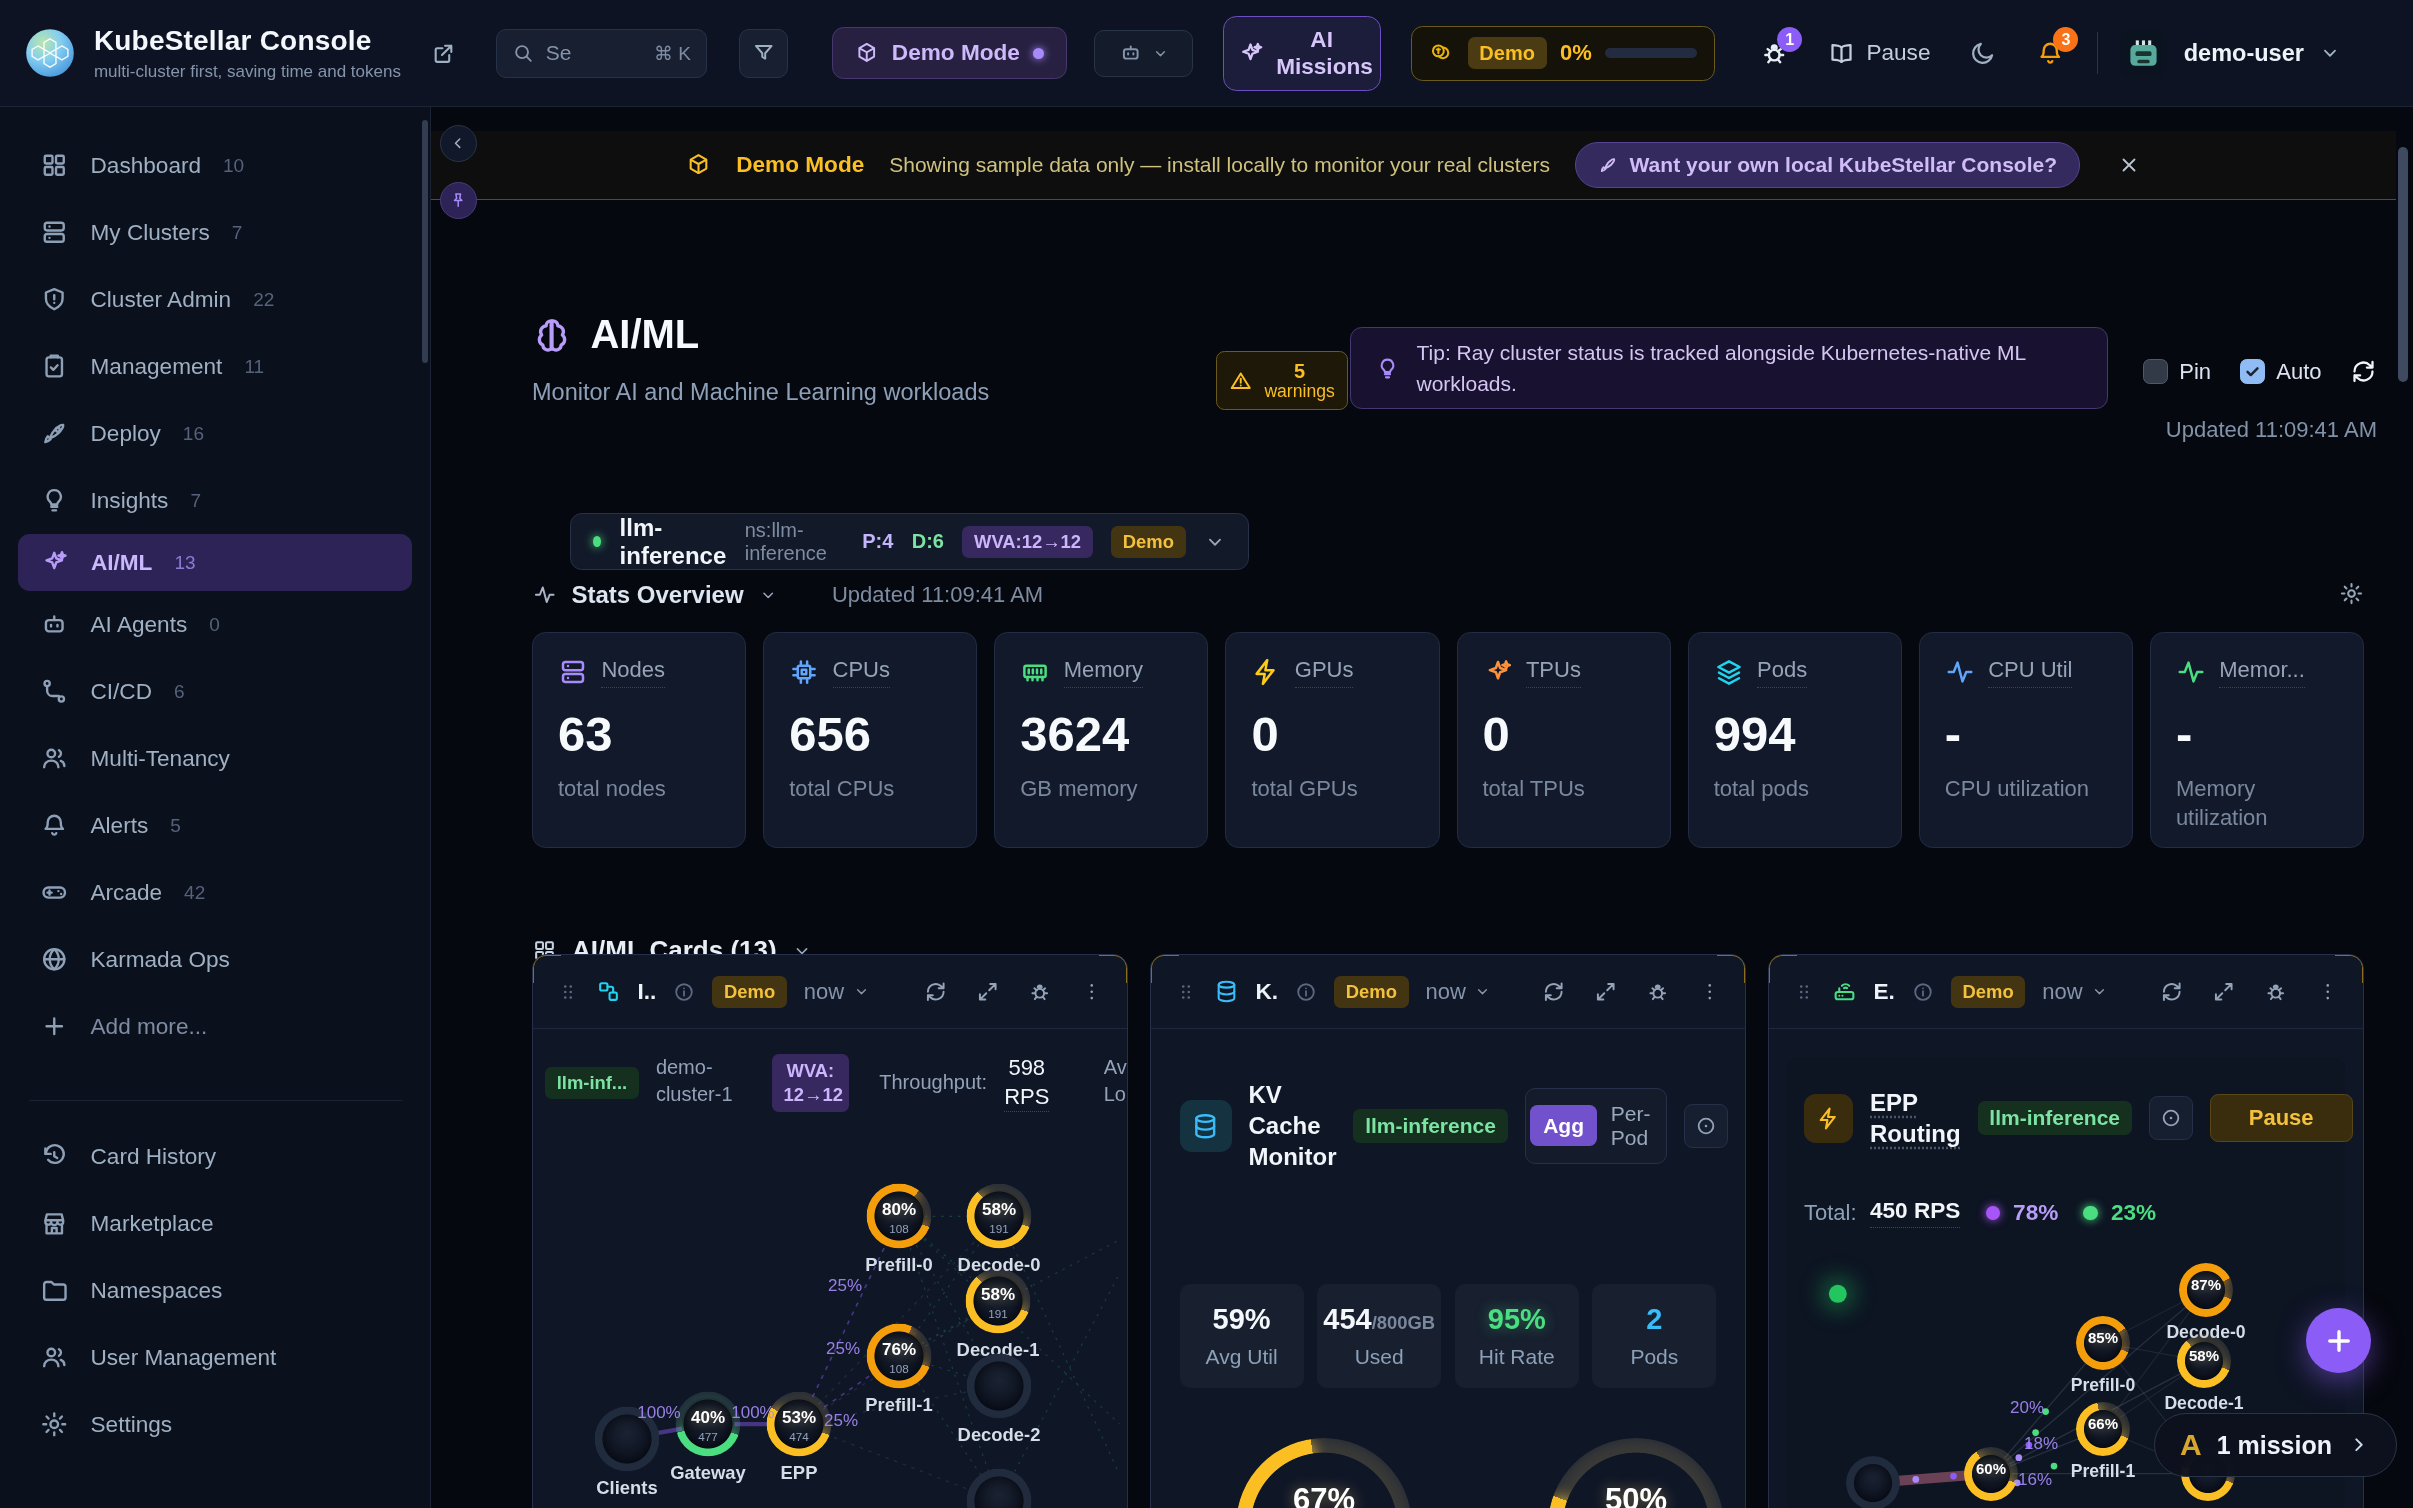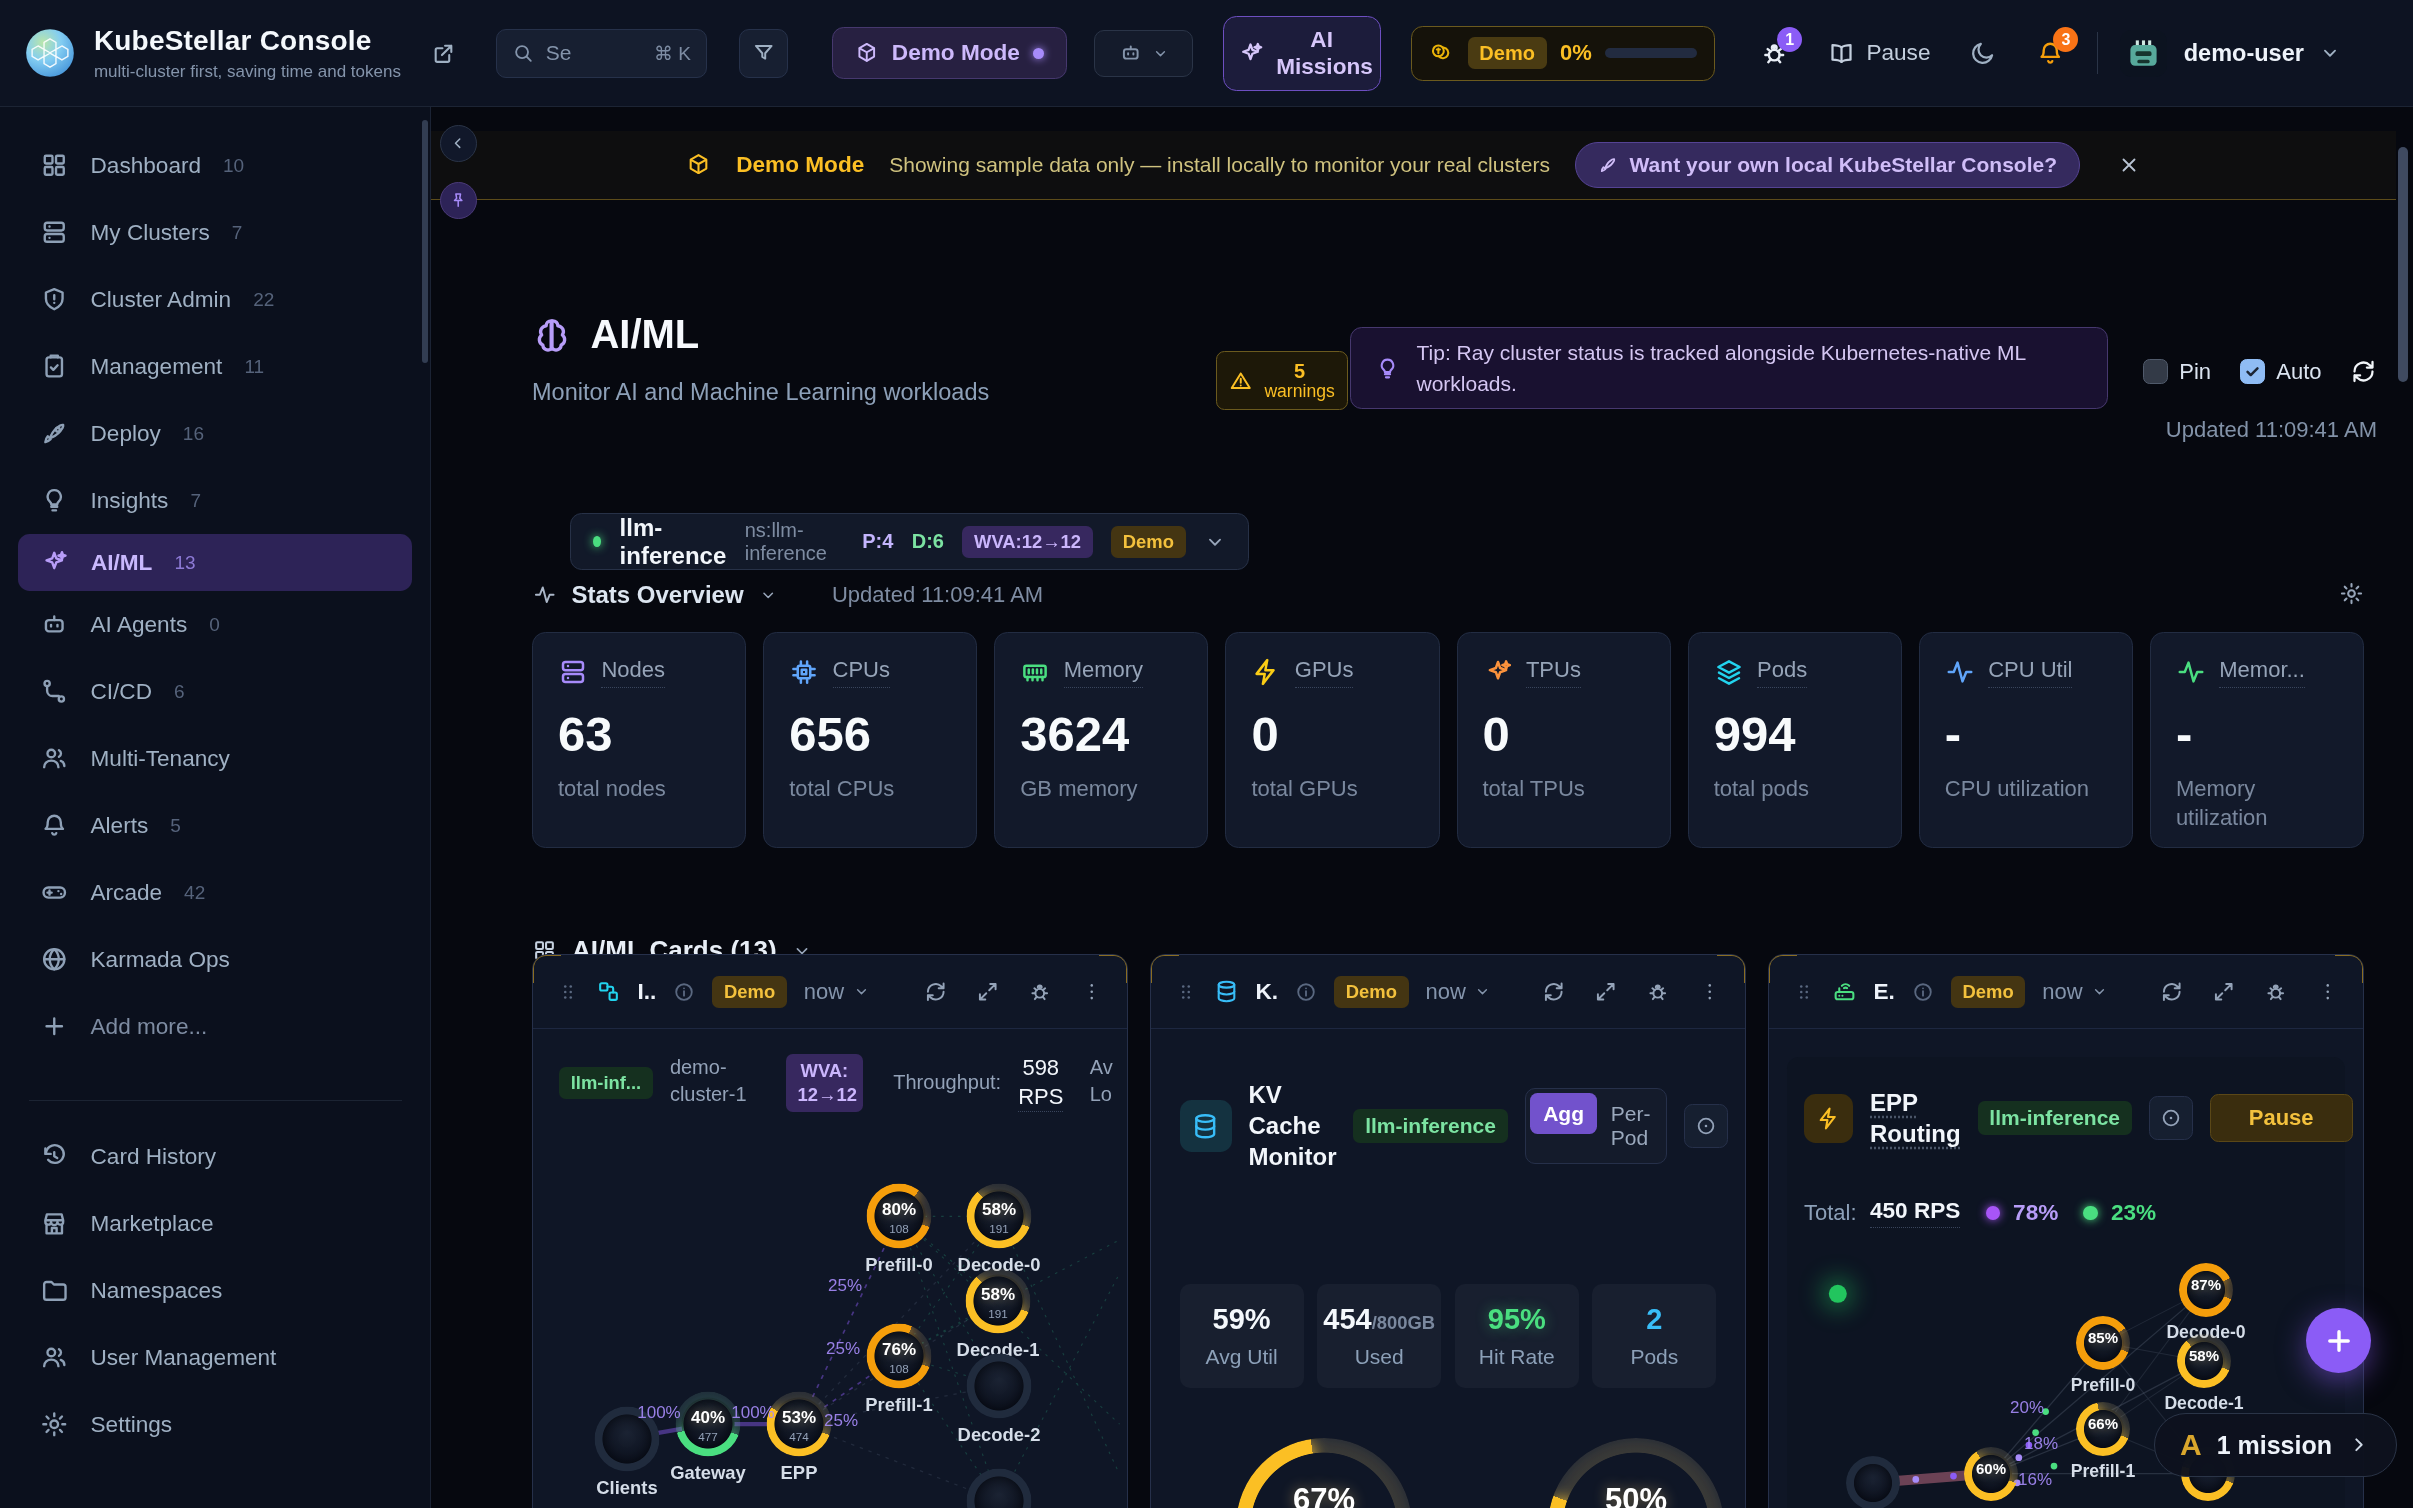--- a/index.html
+++ b/index.html
@@ -115,21 +115,21 @@
   .demo-card{position:absolute;top:847px;width:596px;height:754px;background:#0f1626;border:0.8px solid #26304a;
     border-radius:15px;overflow:hidden}
   .corner{position:absolute;width:30px;height:30px;border:3.4px solid #8a6d22;z-index:5}
   .corner.tl{top:-1.7px;left:-1.7px;border-right:none;border-bottom:none;border-top-left-radius:15px}
   .corner.tr{top:-1.7px;right:-1.7px;border-left:none;border-bottom:none;border-top-right-radius:15px}
   .dc-head{height:74px;border-bottom:0.8px solid #1d2740;display:flex;align-items:center;gap:17px;padding:0 23.5px;position:relative;z-index:4}
   .dc-title{font-size:22.6px;font-weight:700;color:#eef3fa}
   .dc-now{font-size:22px;color:#8494ab;display:flex;align-items:center;gap:8.4px}
   .dc-icons{margin-left:auto;display:flex;align-items:center;gap:28.5px;color:#94a3b8}
   .grip{color:#5a6880}
-  .meta-row{position:absolute;left:0;top:99px;right:0;display:flex;align-items:flex-start;gap:17px;padding:0 26px}
+  .meta-row{position:absolute;left:0;top:99px;right:0;display:flex;align-items:flex-start;gap:17px;padding:0 12px}
   .meta-txt{font-size:20px;color:#93a2b8;line-height:1.35}
   .thr-val{font-size:22px;font-weight:400;color:#f2f6fb;text-align:center;line-height:1.3}
   .thr-val .unit{border-bottom:1.7px dotted #39455c;padding-bottom:2.5px}
 
   .topo{position:absolute;inset:0;z-index:2}
   .gnode{position:absolute;width:65px;height:65px;transform:translate(-50%,-50%)}
   .ring{position:absolute;inset:0;border-radius:50%;
     background:conic-gradient(from 110deg,var(--c,#202b3d) var(--p,100%),rgba(120,135,160,.14) 0);
     -webkit-mask:radial-gradient(closest-side,transparent calc(100% - 8.4px),#000 calc(100% - 7.5px));
     mask:radial-gradient(closest-side,transparent calc(100% - 8.4px),#000 calc(100% - 7.5px));
@@ -143,21 +143,21 @@
     color:#d5dde8;white-space:nowrap}
   .topo-sm .gnode{width:54px;height:54px}
   .topo-sm .pct{top:13.4px;font-size:15px}
   .topo-sm .nlabel{top:59px;font-size:17.6px}
   .elabel{position:absolute;transform:translate(-50%,-50%);font-size:17px;color:#a78bfa;opacity:.9;z-index:3}
 
   
   .kv-row{position:absolute;left:0;top:124px;right:0;display:flex;align-items:center;gap:17px;padding:0 28.5px}
   .icsq{width:52px;height:52px;border-radius:11.7px;display:flex;align-items:center;justify-content:center;flex:none}
   .kv-title{width:99px;font-size:24px;font-weight:700;color:#f2f6fb;line-height:1.3}
-  .toggle{margin-left:auto;background:#141b2b;border:0.8px solid #26304a;border-radius:10px;padding:4.2px;display:flex;align-items:flex-start}
+  .toggle{margin-left:auto;background:#141b2b;border:0.8px solid #26304a;border-radius:10px;padding:4.2px;display:flex;align-items:center}
   .tg{padding:8.4px 13.4px;font-size:21px;color:#9aa8bc;border-radius:7.5px;line-height:1.15;text-align:center;cursor:pointer}
   .tg.on{background:#7252cc;color:#fff;font-weight:600}
   .sqsm{width:44px;height:44px;border-radius:8.4px;background:#161f30;border:0.8px solid #26304a;
     display:flex;align-items:center;justify-content:center;color:#93a2b8;flex:none;cursor:pointer}
   .kv-stats{position:absolute;left:0;top:329px;right:0;display:flex;gap:13.4px;padding:0 28.5px}
   .kvbox{flex:1;height:104px;background:#181f2f;border-radius:10px;display:flex;flex-direction:column;
     align-items:center;justify-content:center;gap:8.4px}
   .kvbox .v{font-size:29px;font-weight:800;color:#f4f8fc}
   .kvbox .v .sfx{font-size:18.4px;font-weight:600;color:#7a889e}
   .kvbox .l{font-size:21px;color:#8ca0b8}

